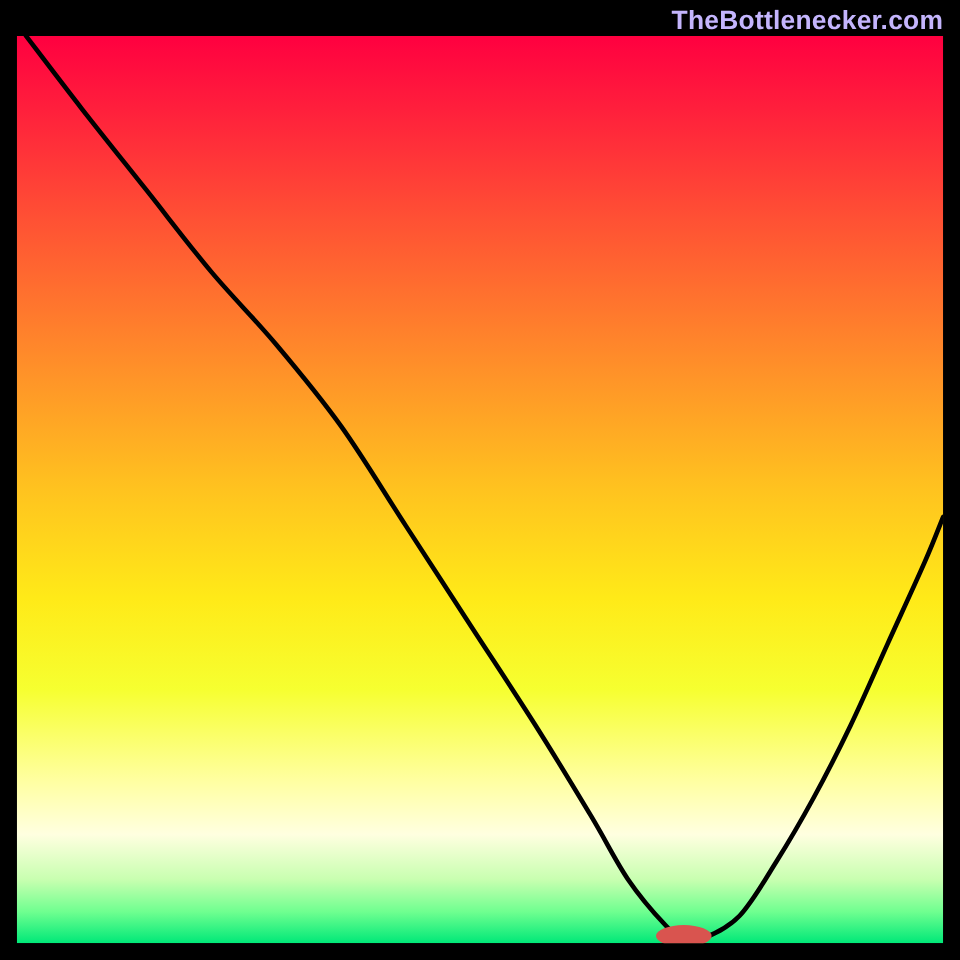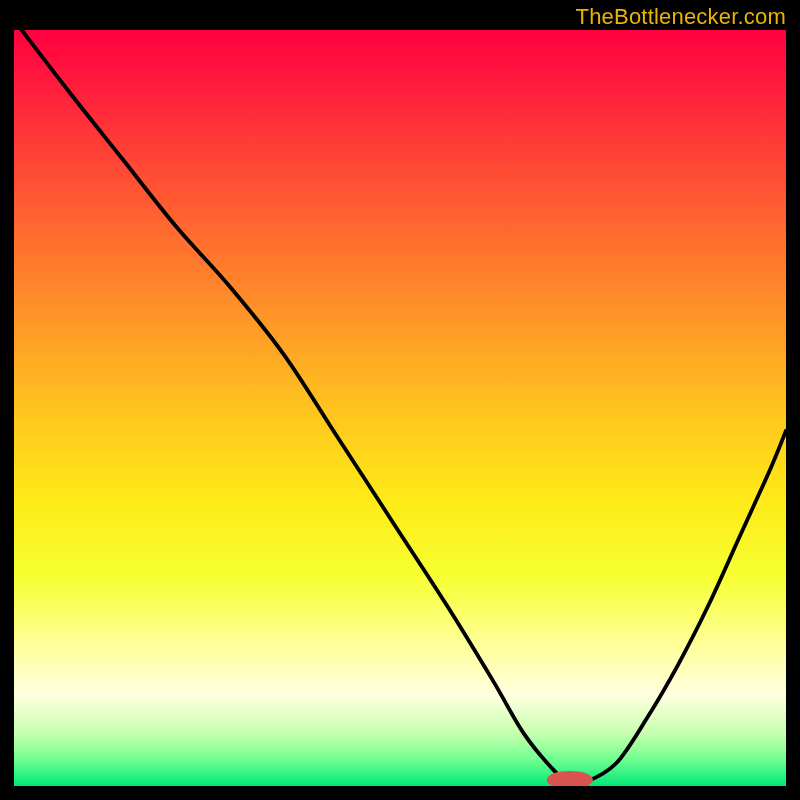--- a/index.html
+++ b/index.html
@@ -23,23 +23,23 @@
     position: absolute;
     left: 0;
     top: 0;
     width: 772px;
     height: 756px;
   }
   .watermark {
     position: absolute;
     top: 4px;
     right: 14px;
-    color: #eab308;
+    color: #c4b5fd;
     font-size: 22px;
-    font-weight: 400;
+    font-weight: 700;
     letter-spacing: 0.2px;
   }
 </style>
 </head>
 <body>
 
 <div class="watermark">TheBottlenecker.com</div>
 
 <div class="frame">
   <svg class="plot" viewBox="0 0 100 100" preserveAspectRatio="none">

